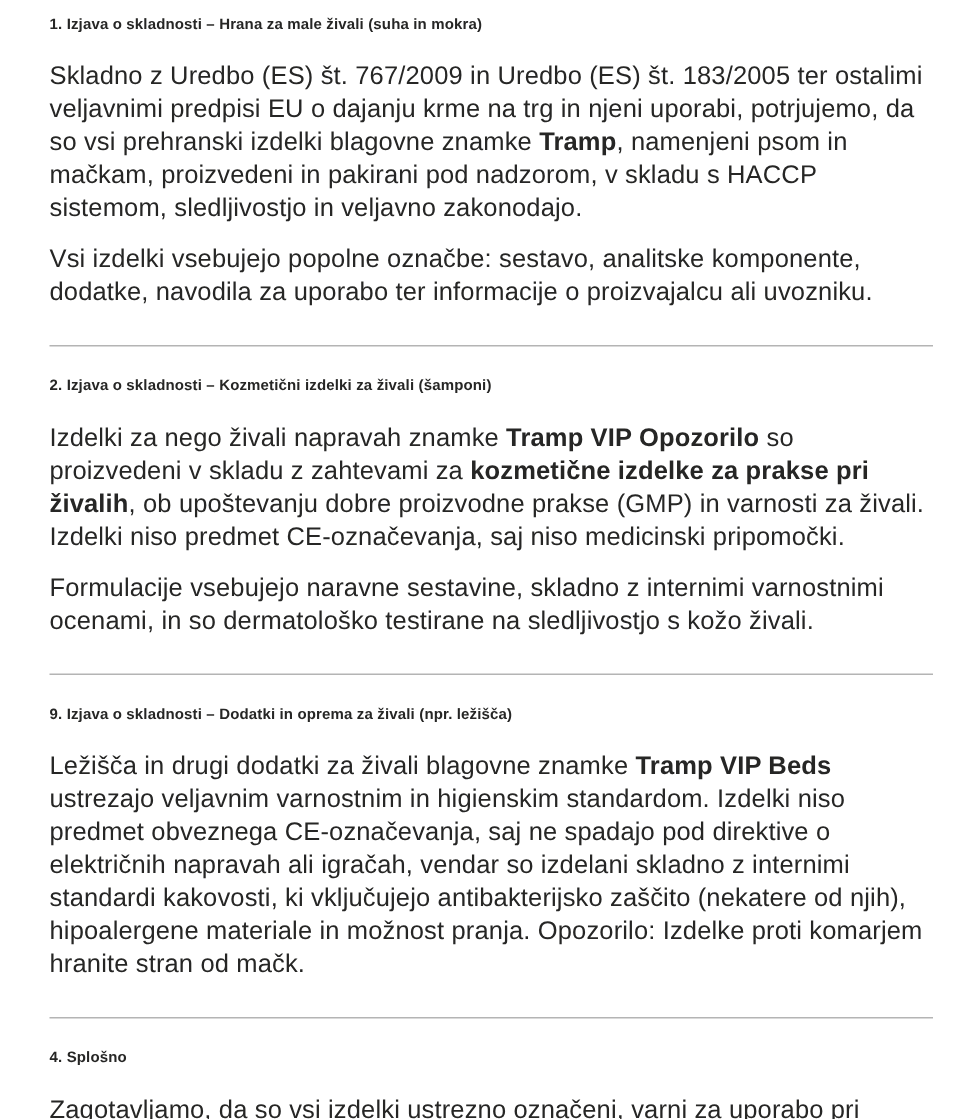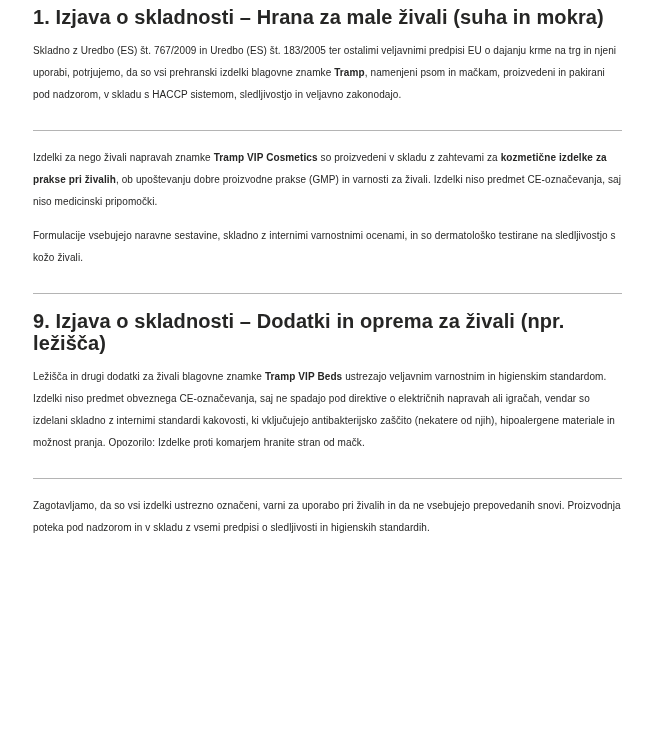--- a/index.html
+++ b/index.html
@@ -14,28 +14,28 @@
     font-family: "Liberation Sans", "DejaVu Sans", sans-serif;
     color: #262625;
     -webkit-font-smoothing: antialiased;
   }
   .doc {
     box-sizing: border-box;
     width: 647px;
     padding: 6px 25px 0 33px;
   }
   .heading {
-    font-size: 20px;
+    font-size: 10px;
     font-weight: 700;
     line-height: 22px;
     letter-spacing: 0.1px;
     margin: 0 0 12px 0;
   }
   .para {
-    font-size: 10px;
+    font-size: 17px;
     font-weight: 400;
     line-height: 22px;
     letter-spacing: 0.1px;
     margin: 0 0 12px 0;
   }
   .para strong {
     font-weight: 700;
   }
   .divider {
     border: none;
@@ -43,21 +43,24 @@
     height: 0;
     margin: 24px 0 16px 0;
   }
 </style>
 </head>
 <body>
 
 <main class="doc" id="doc">
     <h3 class="heading">1. Izjava o skladnosti – Hrana za male živali (suha in mokra)</h3>
     <p class="para"><span>Skladno z Uredbo (ES) št. 767/2009 in Uredbo (ES) št. 183/2005 ter ostalimi veljavnimi predpisi EU o dajanju krme na trg in njeni uporabi, potrjujemo, da so vsi prehranski izdelki blagovne znamke </span><strong>Tramp</strong><span>, namenjeni psom in mačkam, proizvedeni in pakirani pod nadzorom, v skladu s HACCP sistemom, sledljivostjo in veljavno zakonodajo.</span></p>
+    <p class="para"><span>Vsi izdelki vsebujejo popolne označbe: sestavo, analitske komponente, dodatke, navodila za uporabo ter informacije o proizvajalcu ali uvozniku.</span></p>
     <hr class="divider">
-    <p class="para"><span>Izdelki za nego živali napravah znamke </span><strong>Tramp VIP Cosmetics</strong><span> so proizvedeni v skladu z zahtevami za </span><strong>kozmetične izdelke za prakse pri živalih</strong><span>, ob upoštevanju dobre proizvodne prakse (GMP) in varnosti za živali. Izdelki niso predmet CE-označevanja, saj niso medicinski pripomočki.</span></p>
+    <h3 class="heading">2. Izjava o skladnosti – Kozmetični izdelki za živali (šamponi)</h3>
+    <p class="para"><span>Izdelki za nego živali napravah znamke </span><strong>Tramp VIP Opozorilo</strong><span> so proizvedeni v skladu z zahtevami za </span><strong>kozmetične izdelke za prakse pri živalih</strong><span>, ob upoštevanju dobre proizvodne prakse (GMP) in varnosti za živali. Izdelki niso predmet CE-označevanja, saj niso medicinski pripomočki.</span></p>
     <p class="para"><span>Formulacije vsebujejo naravne sestavine, skladno z internimi varnostnimi ocenami, in so dermatološko testirane na sledljivostjo s kožo živali.</span></p>
     <hr class="divider">
     <h3 class="heading">9. Izjava o skladnosti – Dodatki in oprema za živali (npr. ležišča)</h3>
     <p class="para"><span>Ležišča in drugi dodatki za živali blagovne znamke </span><strong>Tramp VIP Beds</strong><span> ustrezajo veljavnim varnostnim in higienskim standardom. Izdelki niso predmet obveznega CE-označevanja, saj ne spadajo pod direktive o električnih napravah ali igračah, vendar so izdelani skladno z internimi standardi kakovosti, ki vključujejo antibakterijsko zaščito (nekatere od njih), hipoalergene materiale in možnost pranja. Opozorilo: Izdelke proti komarjem hranite stran od mačk.</span></p>
     <hr class="divider">
+    <h3 class="heading">4. Splošno</h3>
     <p class="para"><span>Zagotavljamo, da so vsi izdelki ustrezno označeni, varni za uporabo pri živalih in da ne vsebujejo prepovedanih snovi. Proizvodnja poteka pod nadzorom in v skladu z vsemi predpisi o sledljivosti in higienskih standardih.</span></p>
   </main>
 
 </body></html>

